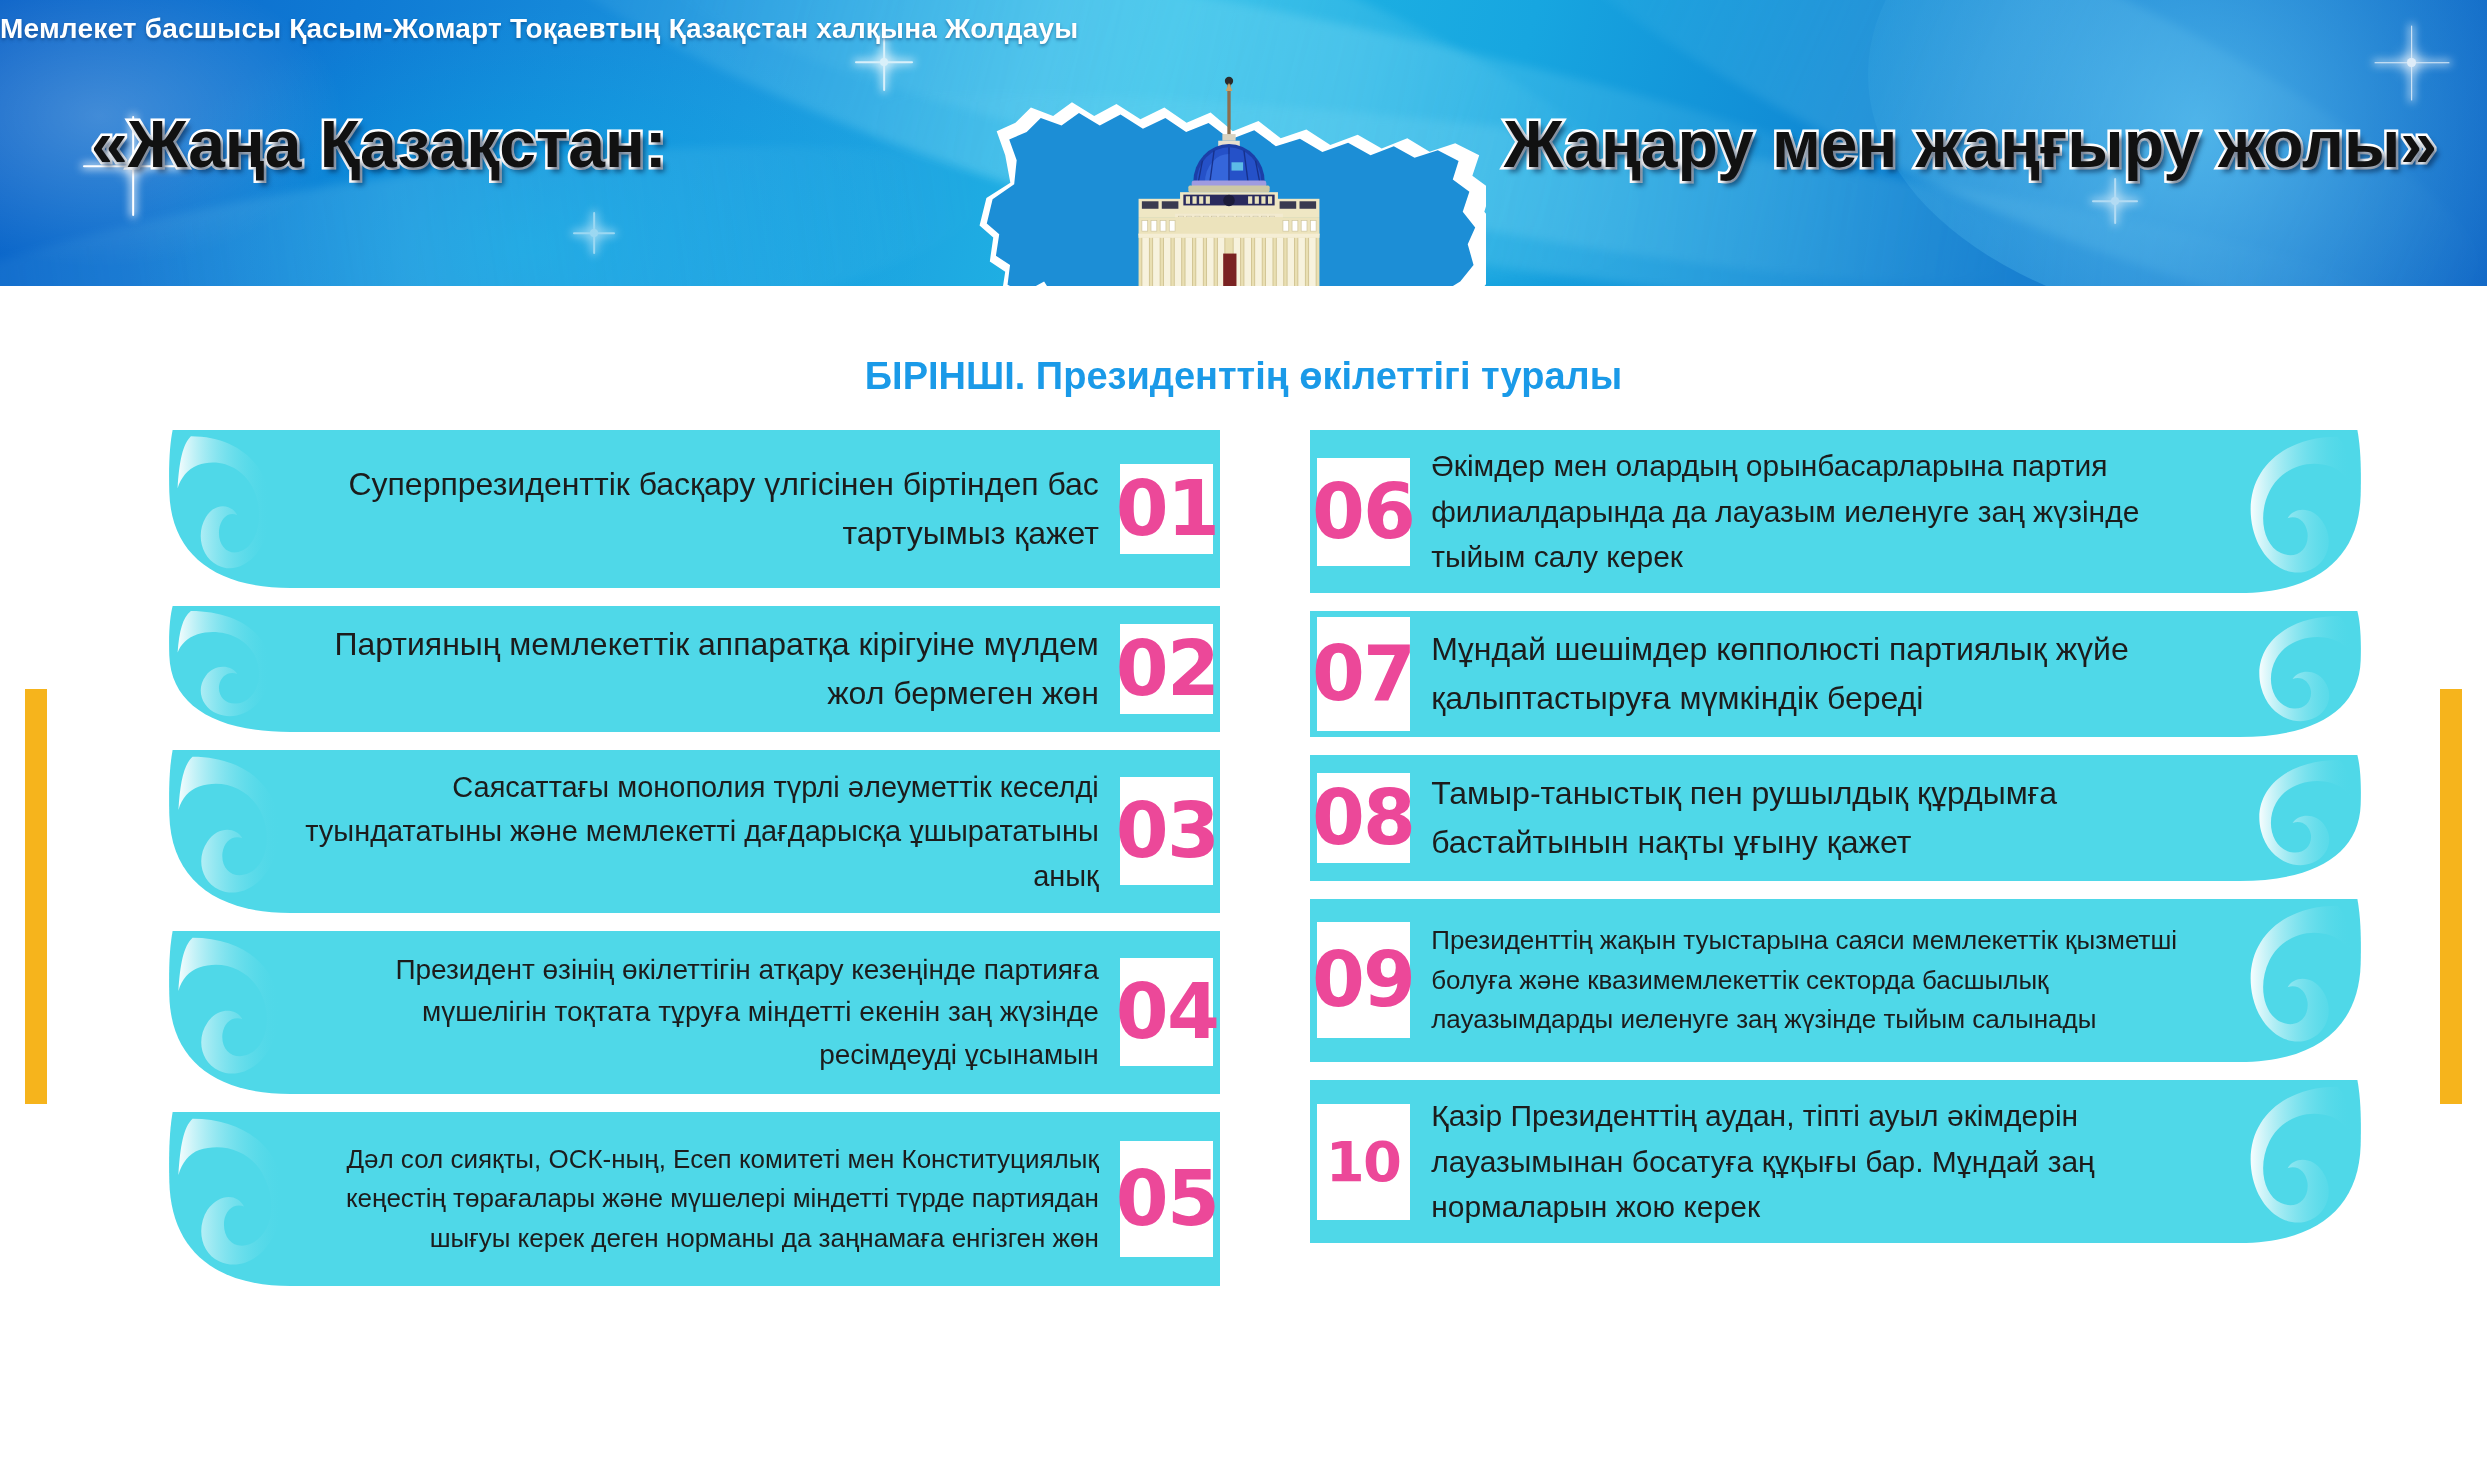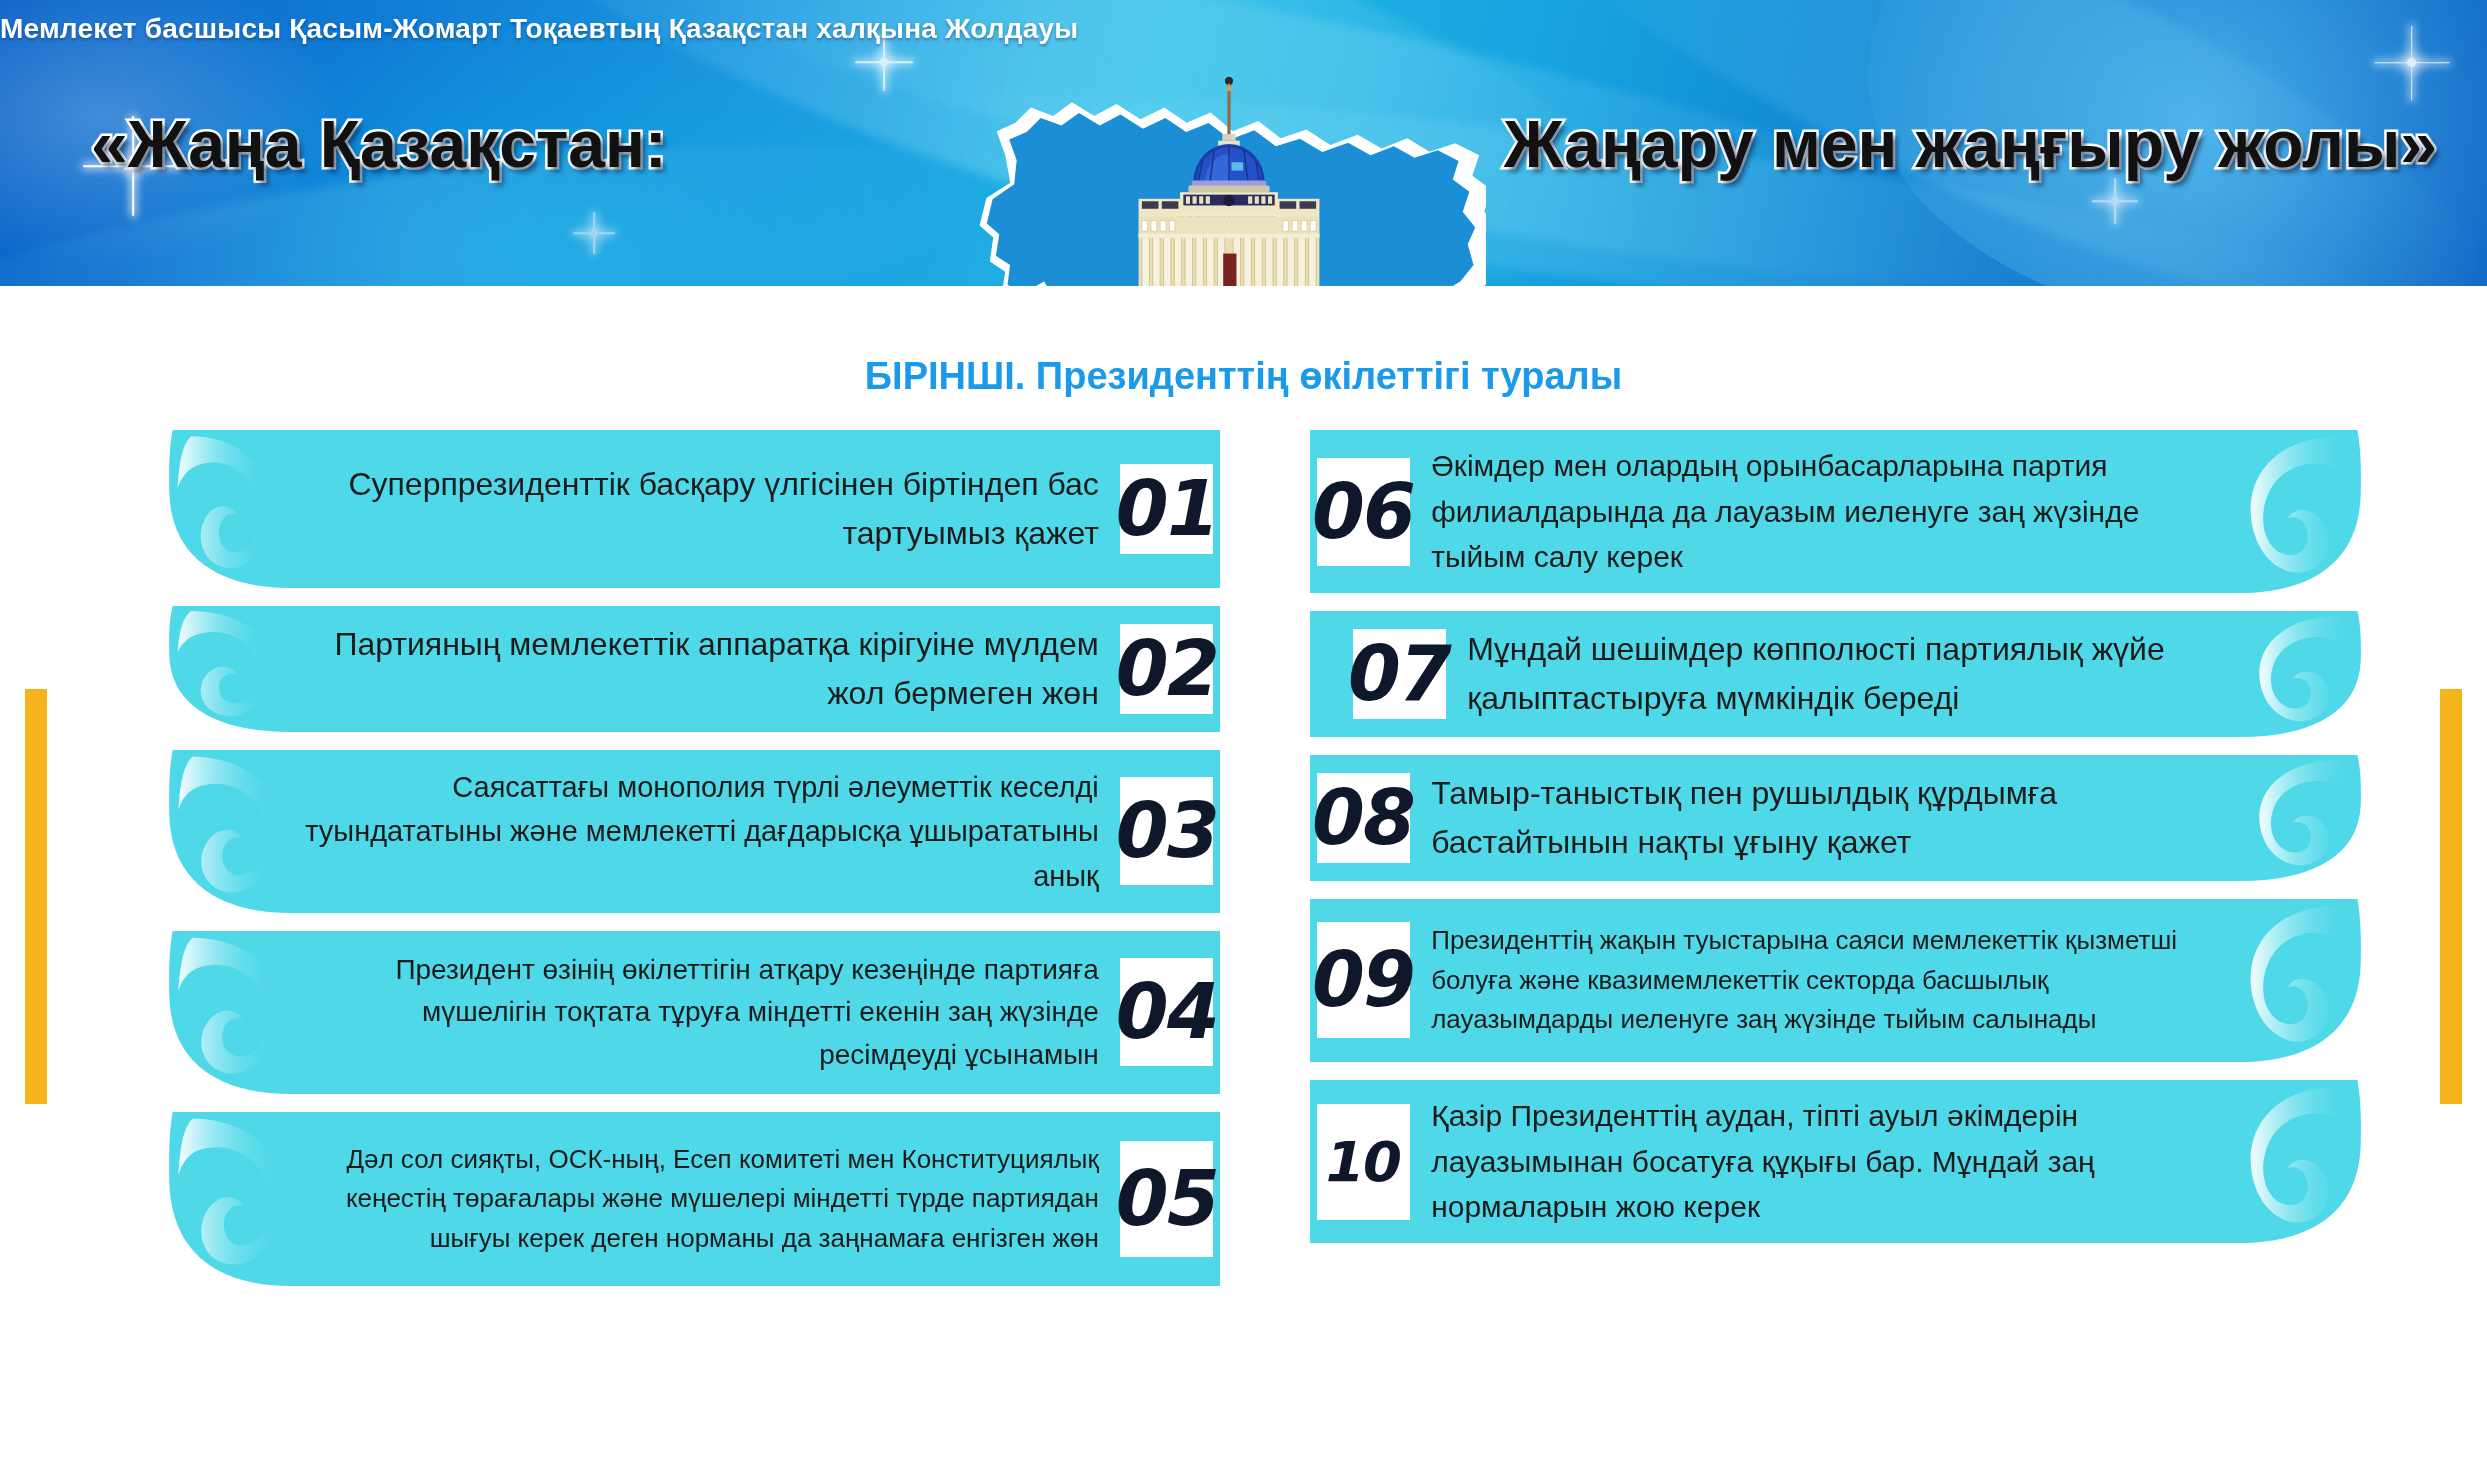--- a/index.html
+++ b/index.html
@@ -112,25 +112,24 @@
     padding:0 6.6px;
   }
   .banner.left .banner-inner  { flex-direction:row; }
   .banner.right .banner-inner { flex-direction:row; }
 
   .num-box {
     flex:0 0 auto;
     background:#ffffff;
     width:93px;
     display:flex; align-items:center; justify-content:center;
-    font-size:80px; font-weight:bold; color:#0f172a;
+    font-size:80px; font-weight:bold; color:#ec4899;
     line-height:1;
     letter-spacing:-1.7px;
     font-family:"DejaVu Sans", sans-serif;
-    font-style:italic;
   }
   .banner-text {
     flex:1 1 auto;
     color:#1c1c1c;
     font-size:32px; line-height:1.52;
     padding:0 18px;
   }
   .banner.left  .banner-text { text-align:right; padding-left:125px; padding-right:21.6px;}
   .banner.right .banner-text { text-align:left;  padding-right:125px; padding-left:21.6px;}
 
@@ -140,21 +139,21 @@
   .b4 { height:163px;margin-top:16px; }  .b4 .num-box { height:108px; font-size:76px;}
   .b5 { height:174px; }  .b5 .num-box { height:116px; font-size:76px;}
 
   .b5 .banner-text, .b9 .banner-text { font-size:26px; line-height:1.52; }
   .b4 .banner-text { font-size:28px; }
   .b3 .banner-text { font-size:29px; }
   .b6 .banner-text { font-size:30px; }
   .b10 .banner-text{ font-size:30px; }
 
   .b6 { height:163px; }  .b6 .num-box { height:108px; font-size:76px;}
-  .b7 { height:126px; }  .b7 .num-box { height:90px; font-size:76px;margin-left:36px;}
+  .b7 { height:126px; }  .b7 .num-box { height:114px; font-size:76px;}
   .b8 { height:126px; }  .b8 .num-box { height:90px; font-size:76px;}
   .b9 { height:163px; }  .b9 .num-box { height:116px; font-size:76px;}
   .b10{ height:163px; }  .b10 .num-box{ height:116px; font-size:56px;}
 </style>
 </head>
 <body>
 
 <div class="header">
   <div class="hdr-streak s1"></div>
   <div class="hdr-streak s2"></div>

